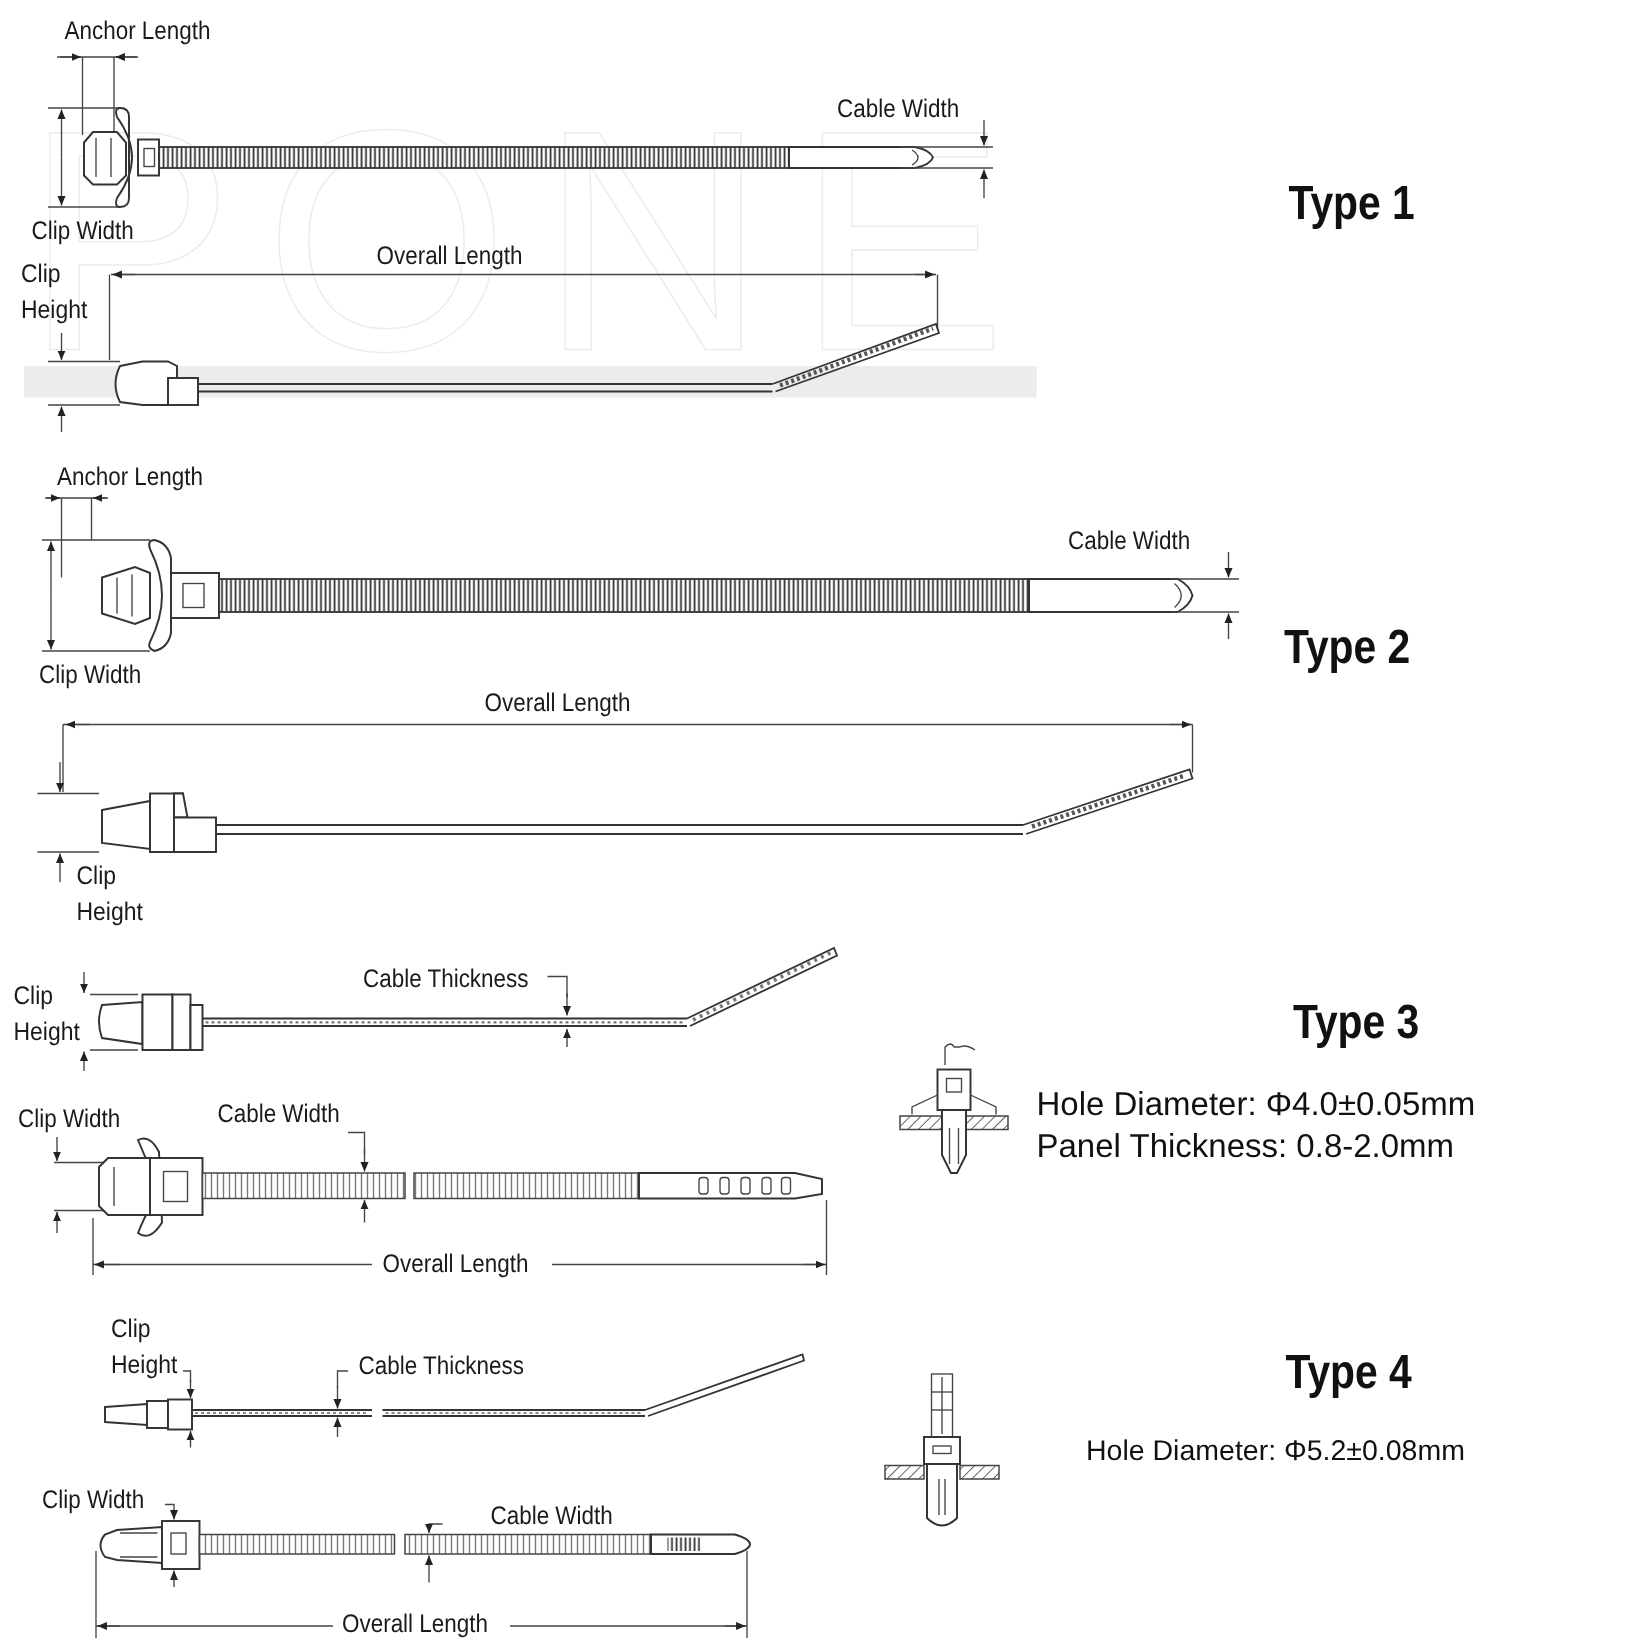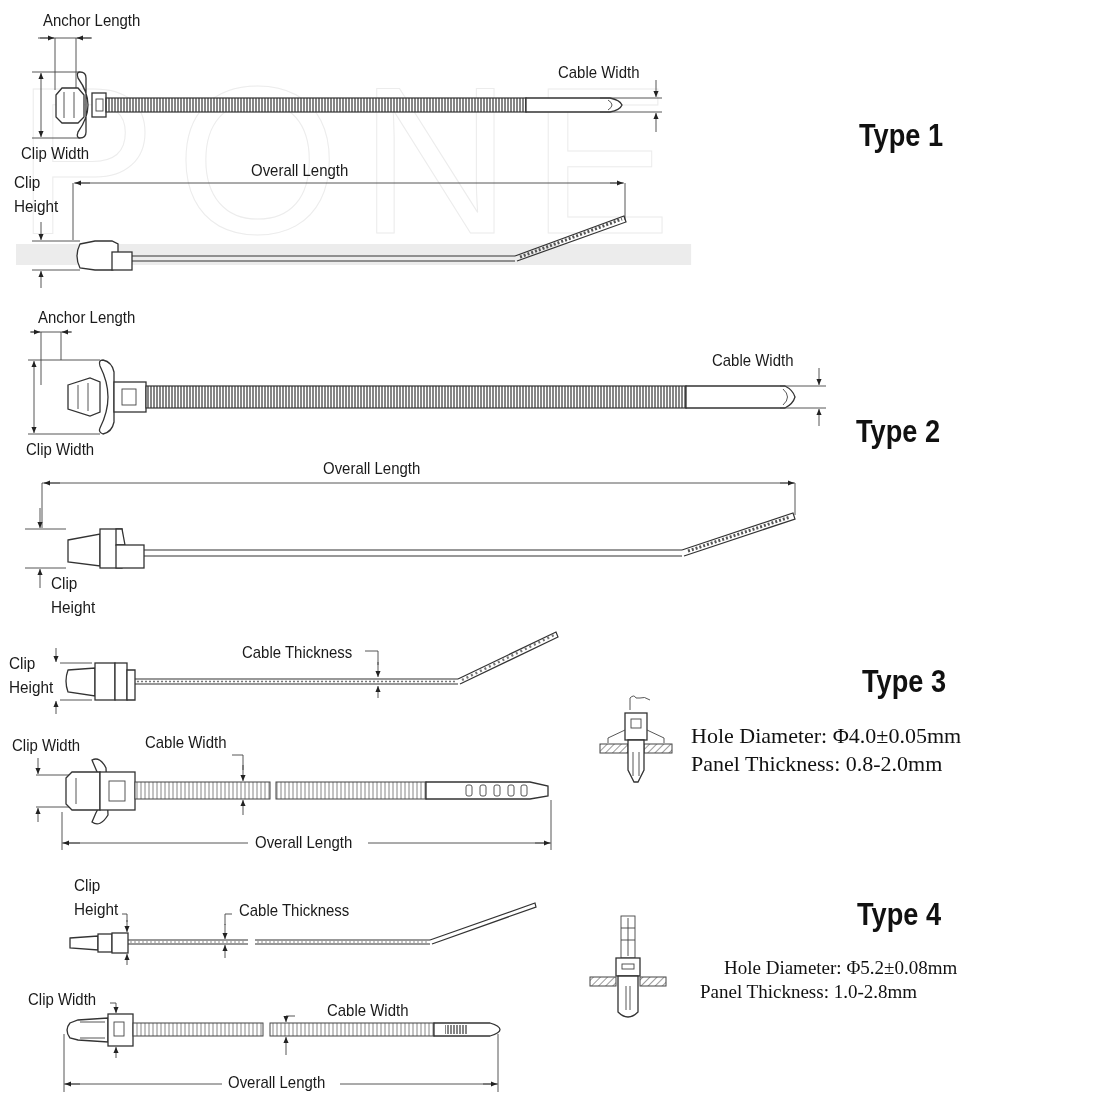--- a/index.html
+++ b/index.html
@@ -6,21 +6,21 @@
   body { width: 1100px; height: 1100px; position: relative; overflow: hidden;
          font-family: "Liberation Sans", sans-serif; color: #1a1a1a; }
   #stage { position: absolute; left: 0; top: 0; width: 1100px; height: 1100px; }
   .lbl { position: absolute; font-size: 17px; line-height: 20px; white-space: nowrap;
          font-family: "Liberation Sans", sans-serif; color: #1a1a1a; transform: scaleX(0.88); transform-origin: left top; }
   .lbl2 { position: absolute; font-size: 17px; line-height: 24px; white-space: pre;
          font-family: "Liberation Sans", sans-serif; color: #1a1a1a; transform: scaleX(0.9); transform-origin: left top; }
   .type-title { position: absolute; font-size: 32px; font-weight: bold; white-space: nowrap;
          font-family: "Liberation Sans", sans-serif; color: #111; transform: scaleX(0.85); transform-origin: left top; }
   .spec { position: absolute; font-size: 22px; line-height: 28px; white-space: nowrap;
-          font-family: Liberation Serif, serif; color: #111; }
+          font-family: Liberation Sans, sans-serif; color: #111; }
   .spec.small { font-size: 19px; line-height: 24px; }
   .watermark { position: absolute; left: 16px; top: 40px; font-size: 210px; letter-spacing: 20px;
                color: transparent; -webkit-text-stroke: 1px #ececec; font-family: "Liberation Sans", sans-serif; text-decoration: underline; }
   svg { position: absolute; left: 0; top: 0; }
   .ln { stroke: #333; stroke-width: 1.2; fill: none; }
   .thin { stroke: #444; stroke-width: 0.9; fill: none; }
   .body { stroke: #333; stroke-width: 1.3; fill: #fff; }
   .hatch { fill: url(#hatch); stroke: #444; stroke-width: 1; }
 </style>
 </head>
@@ -290,15 +290,14 @@
   <div class="spec" style="left:691px;top:750px;">Panel Thickness: 0.8-2.0mm</div>
 
   <div class="lbl2" style="left:74px;top:874px;">Clip
 Height</div>
   <div class="lbl" style="left:239px;top:901px;">Cable Thickness</div>
   <div class="lbl" style="left:28px;top:990px;">Clip Width</div>
   <div class="lbl" style="left:327px;top:1001px;">Cable Width</div>
   <div class="lbl" style="left:228px;top:1073px;">Overall Length</div>
   <div class="type-title" style="left:857px;top:896px;">Type 4</div>
   <div class="spec small" style="left:700px;top:956px;margin-left:24px;">Hole Diameter: Φ5.2±0.08mm</div>
-  <div class="spec small" style="left:700px;top:980px;">Panel Thickness: 1.0-2.8mm</div>
 
 </div>
 
 </body></html>

